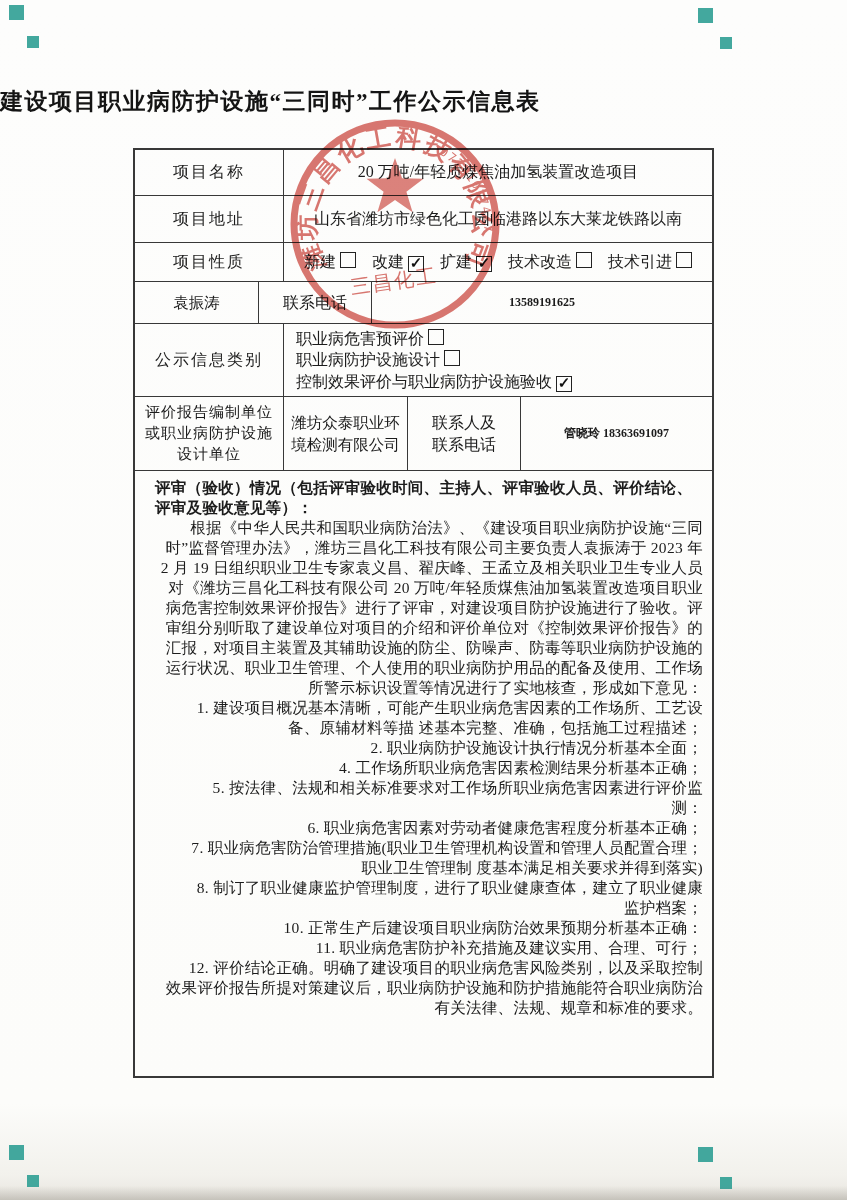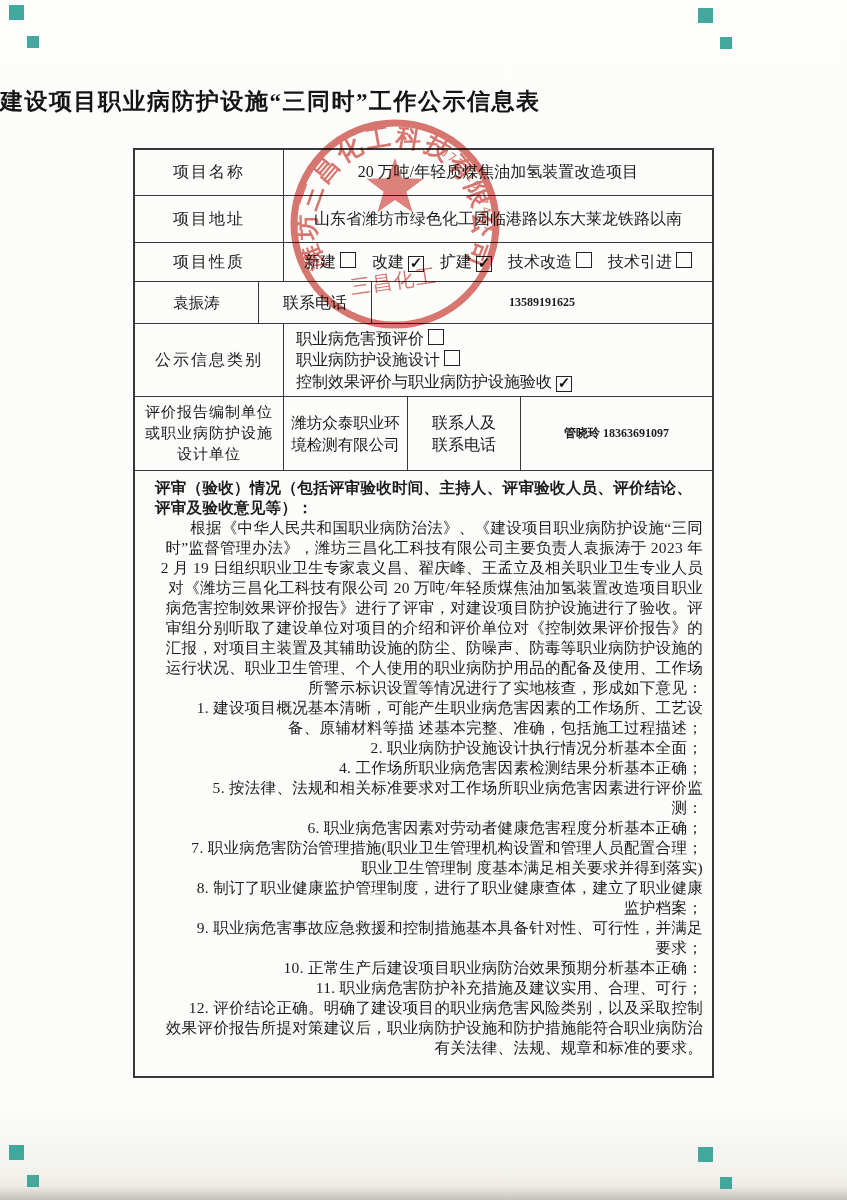--- a/index.html
+++ b/index.html
@@ -153,21 +153,20 @@
         <p class="review-heading">评审（验收）情况（包括评审验收时间、主持人、评审验收人员、评价结论、评审及验收意见等）：</p>
         <div>
             <p class="rp">根据《中华人民共和国职业病防治法》、《建设项目职业病防护设施“三同时”监督管理办法》，潍坊三昌化工科技有限公司主要负责人袁振涛于 2023 年 2 月 19 日组织职业卫生专家袁义昌、翟庆峰、王孟立及相关职业卫生专业人员对《潍坊三昌化工科技有限公司 20 万吨/年轻质煤焦油加氢装置改造项目职业病危害控制效果评价报告》进行了评审，对建设项目防护设施进行了验收。评审组分别听取了建设单位对项目的介绍和评价单位对《控制效果评价报告》的汇报，对项目主装置及其辅助设施的防尘、防噪声、防毒等职业病防护设施的运行状况、职业卫生管理、个人使用的职业病防护用品的配备及使用、工作场所警示标识设置等情况进行了实地核查，形成如下意见：</p>
             <p class="rp">1. 建设项目概况基本清晰，可能产生职业病危害因素的工作场所、工艺设备、原辅材料等描 述基本完整、准确，包括施工过程描述；</p>
             <p class="rp">2. 职业病防护设施设计执行情况分析基本全面；</p>
             <p class="rp">4. 工作场所职业病危害因素检测结果分析基本正确；</p>
             <p class="rp">5. 按法律、法规和相关标准要求对工作场所职业病危害因素进行评价监测：</p>
             <p class="rp">6. 职业病危害因素对劳动者健康危害程度分析基本正确；</p>
             <p class="rp">7. 职业病危害防治管理措施(职业卫生管理机构设置和管理人员配置合理；职业卫生管理制 度基本满足相关要求并得到落实)</p>
             <p class="rp">8. 制订了职业健康监护管理制度，进行了职业健康查体，建立了职业健康监护档案；</p>
-            <p class="rp">9. 职业病危害事故应急救援和控制措施基本具备针对性、可行性，并满足要求；</p>
             <p class="rp">10. 正常生产后建设项目职业病防治效果预期分析基本正确：</p>
             <p class="rp">11. 职业病危害防护补充措施及建议实用、合理、可行；</p>
             <p class="rp">12. 评价结论正确。明确了建设项目的职业病危害风险类别，以及采取控制效果评价报告所提对策建议后，职业病防护设施和防护措施能符合职业病防治有关法律、法规、规章和标准的要求。</p>
           </div>
       </div>
     </div>
 
   </div>
 
   <svg class="stamp" viewBox="0 0 224 224">

